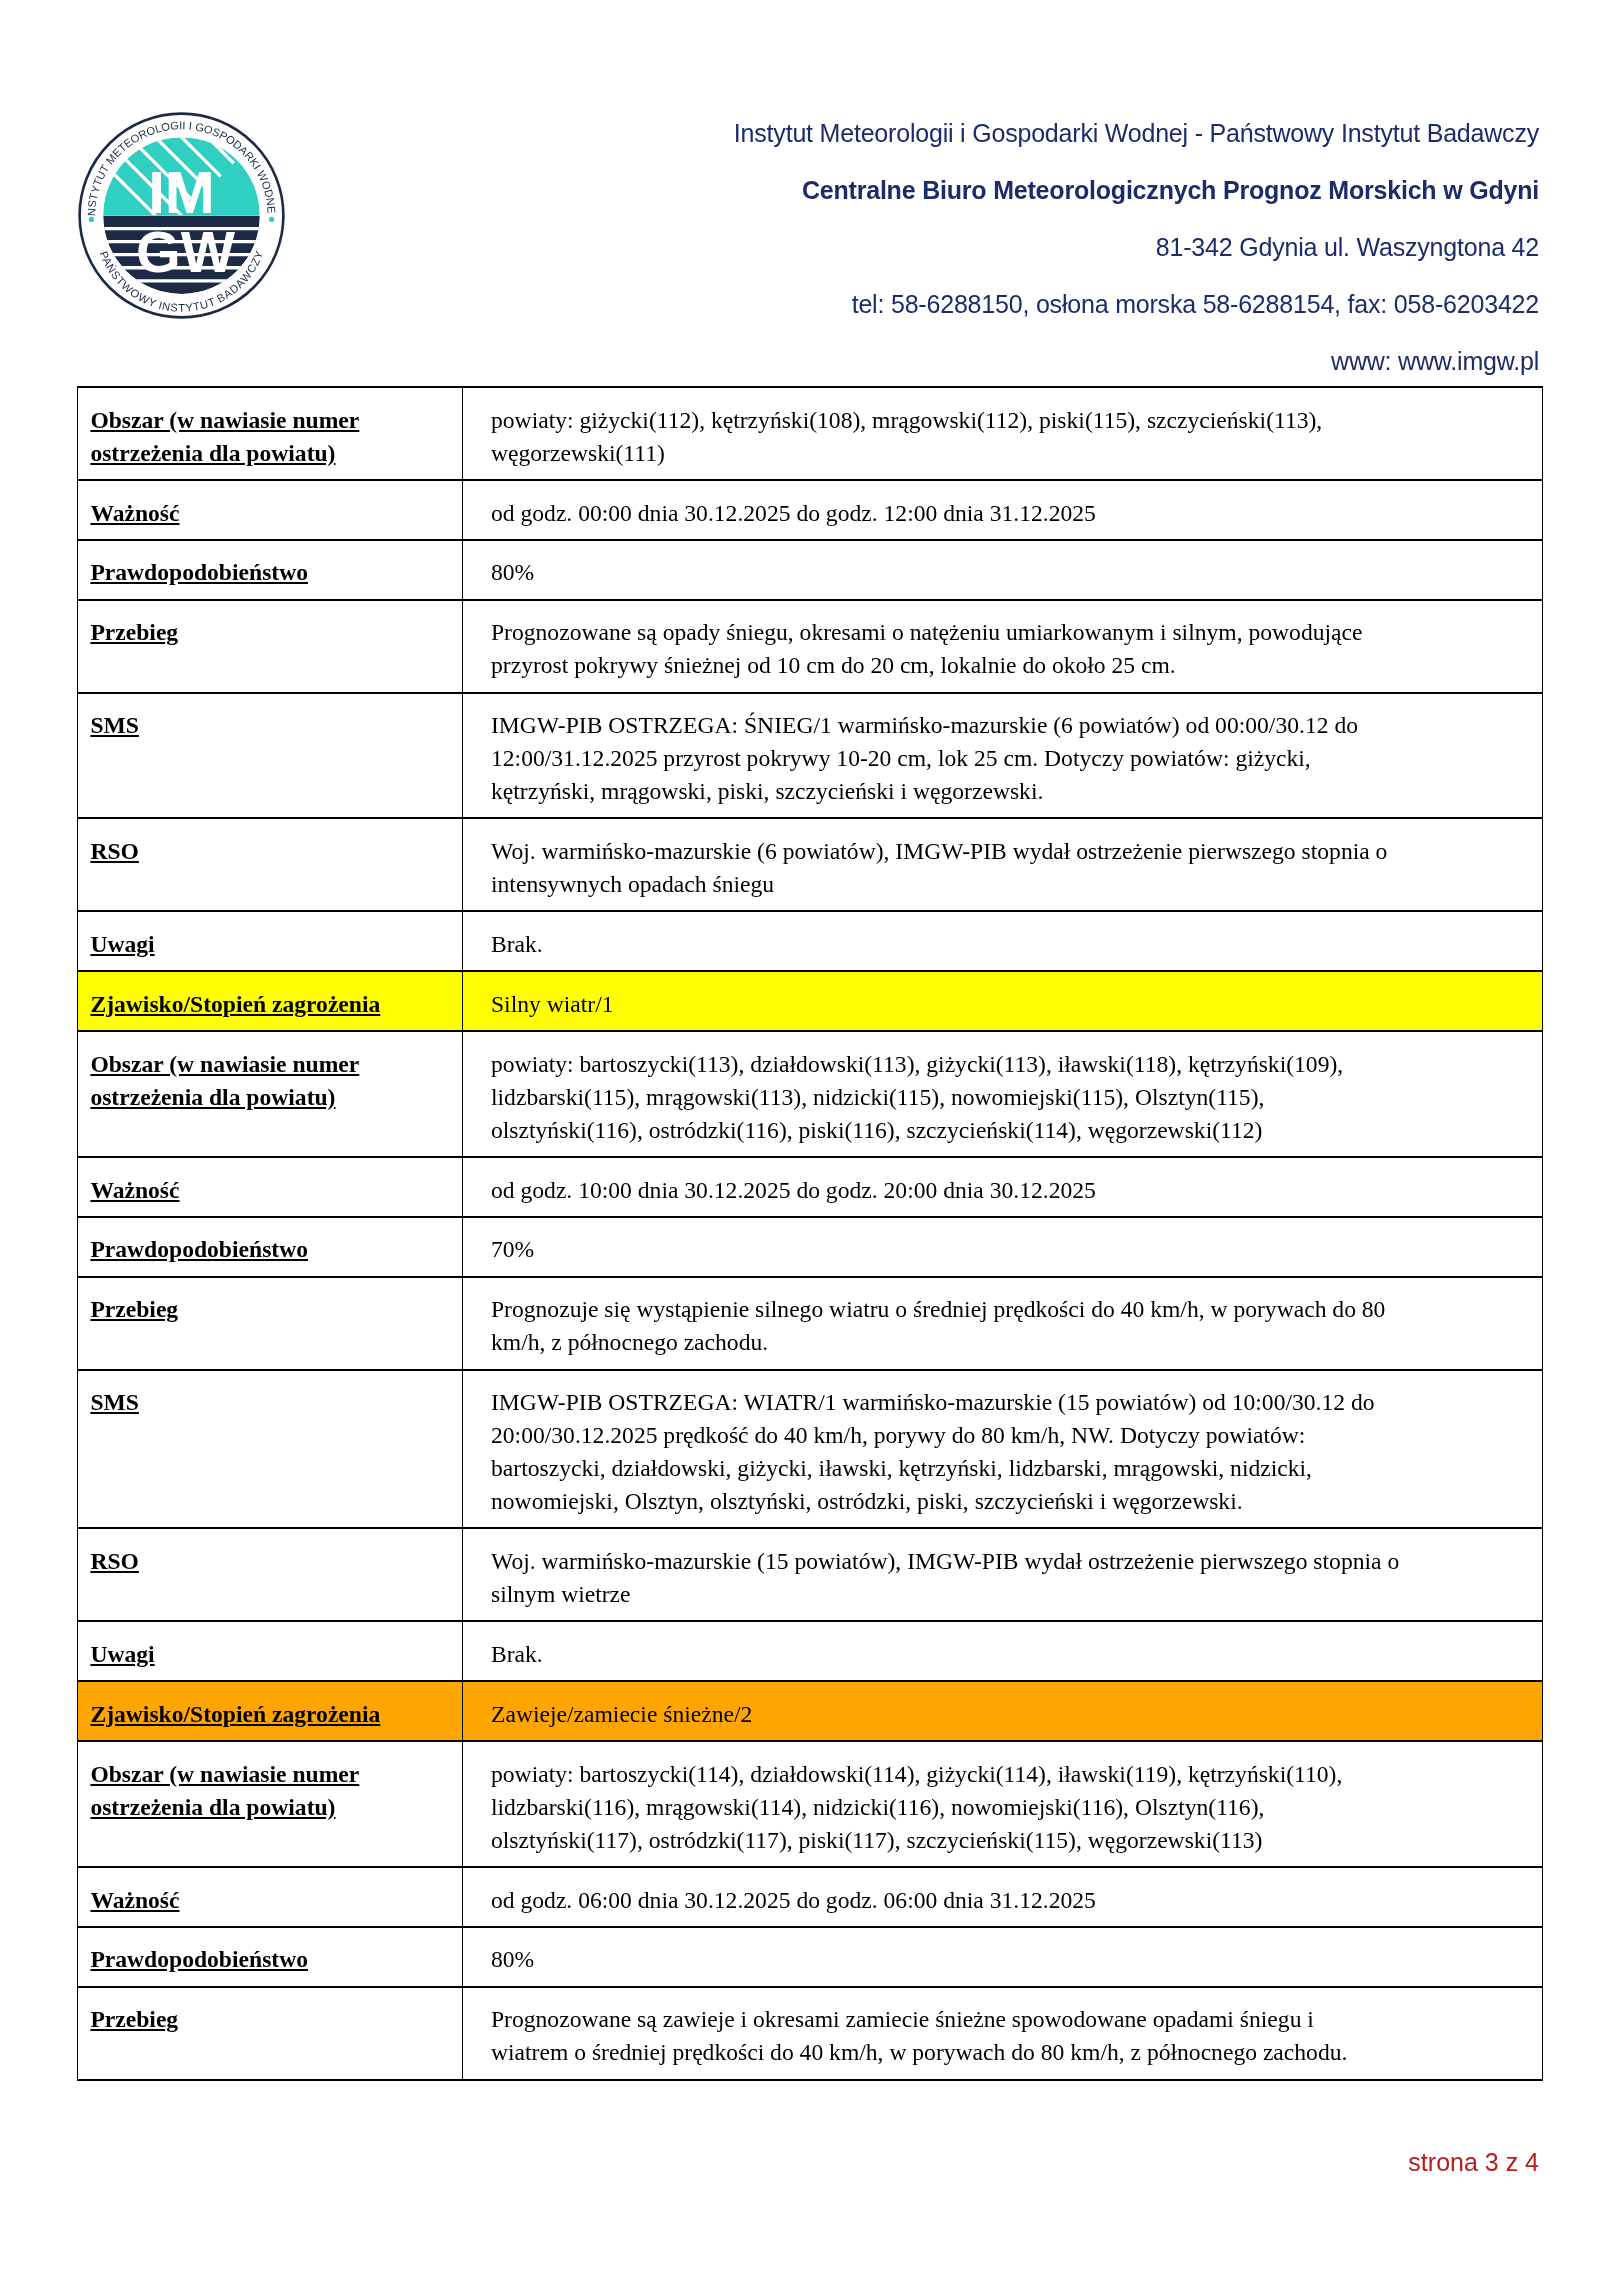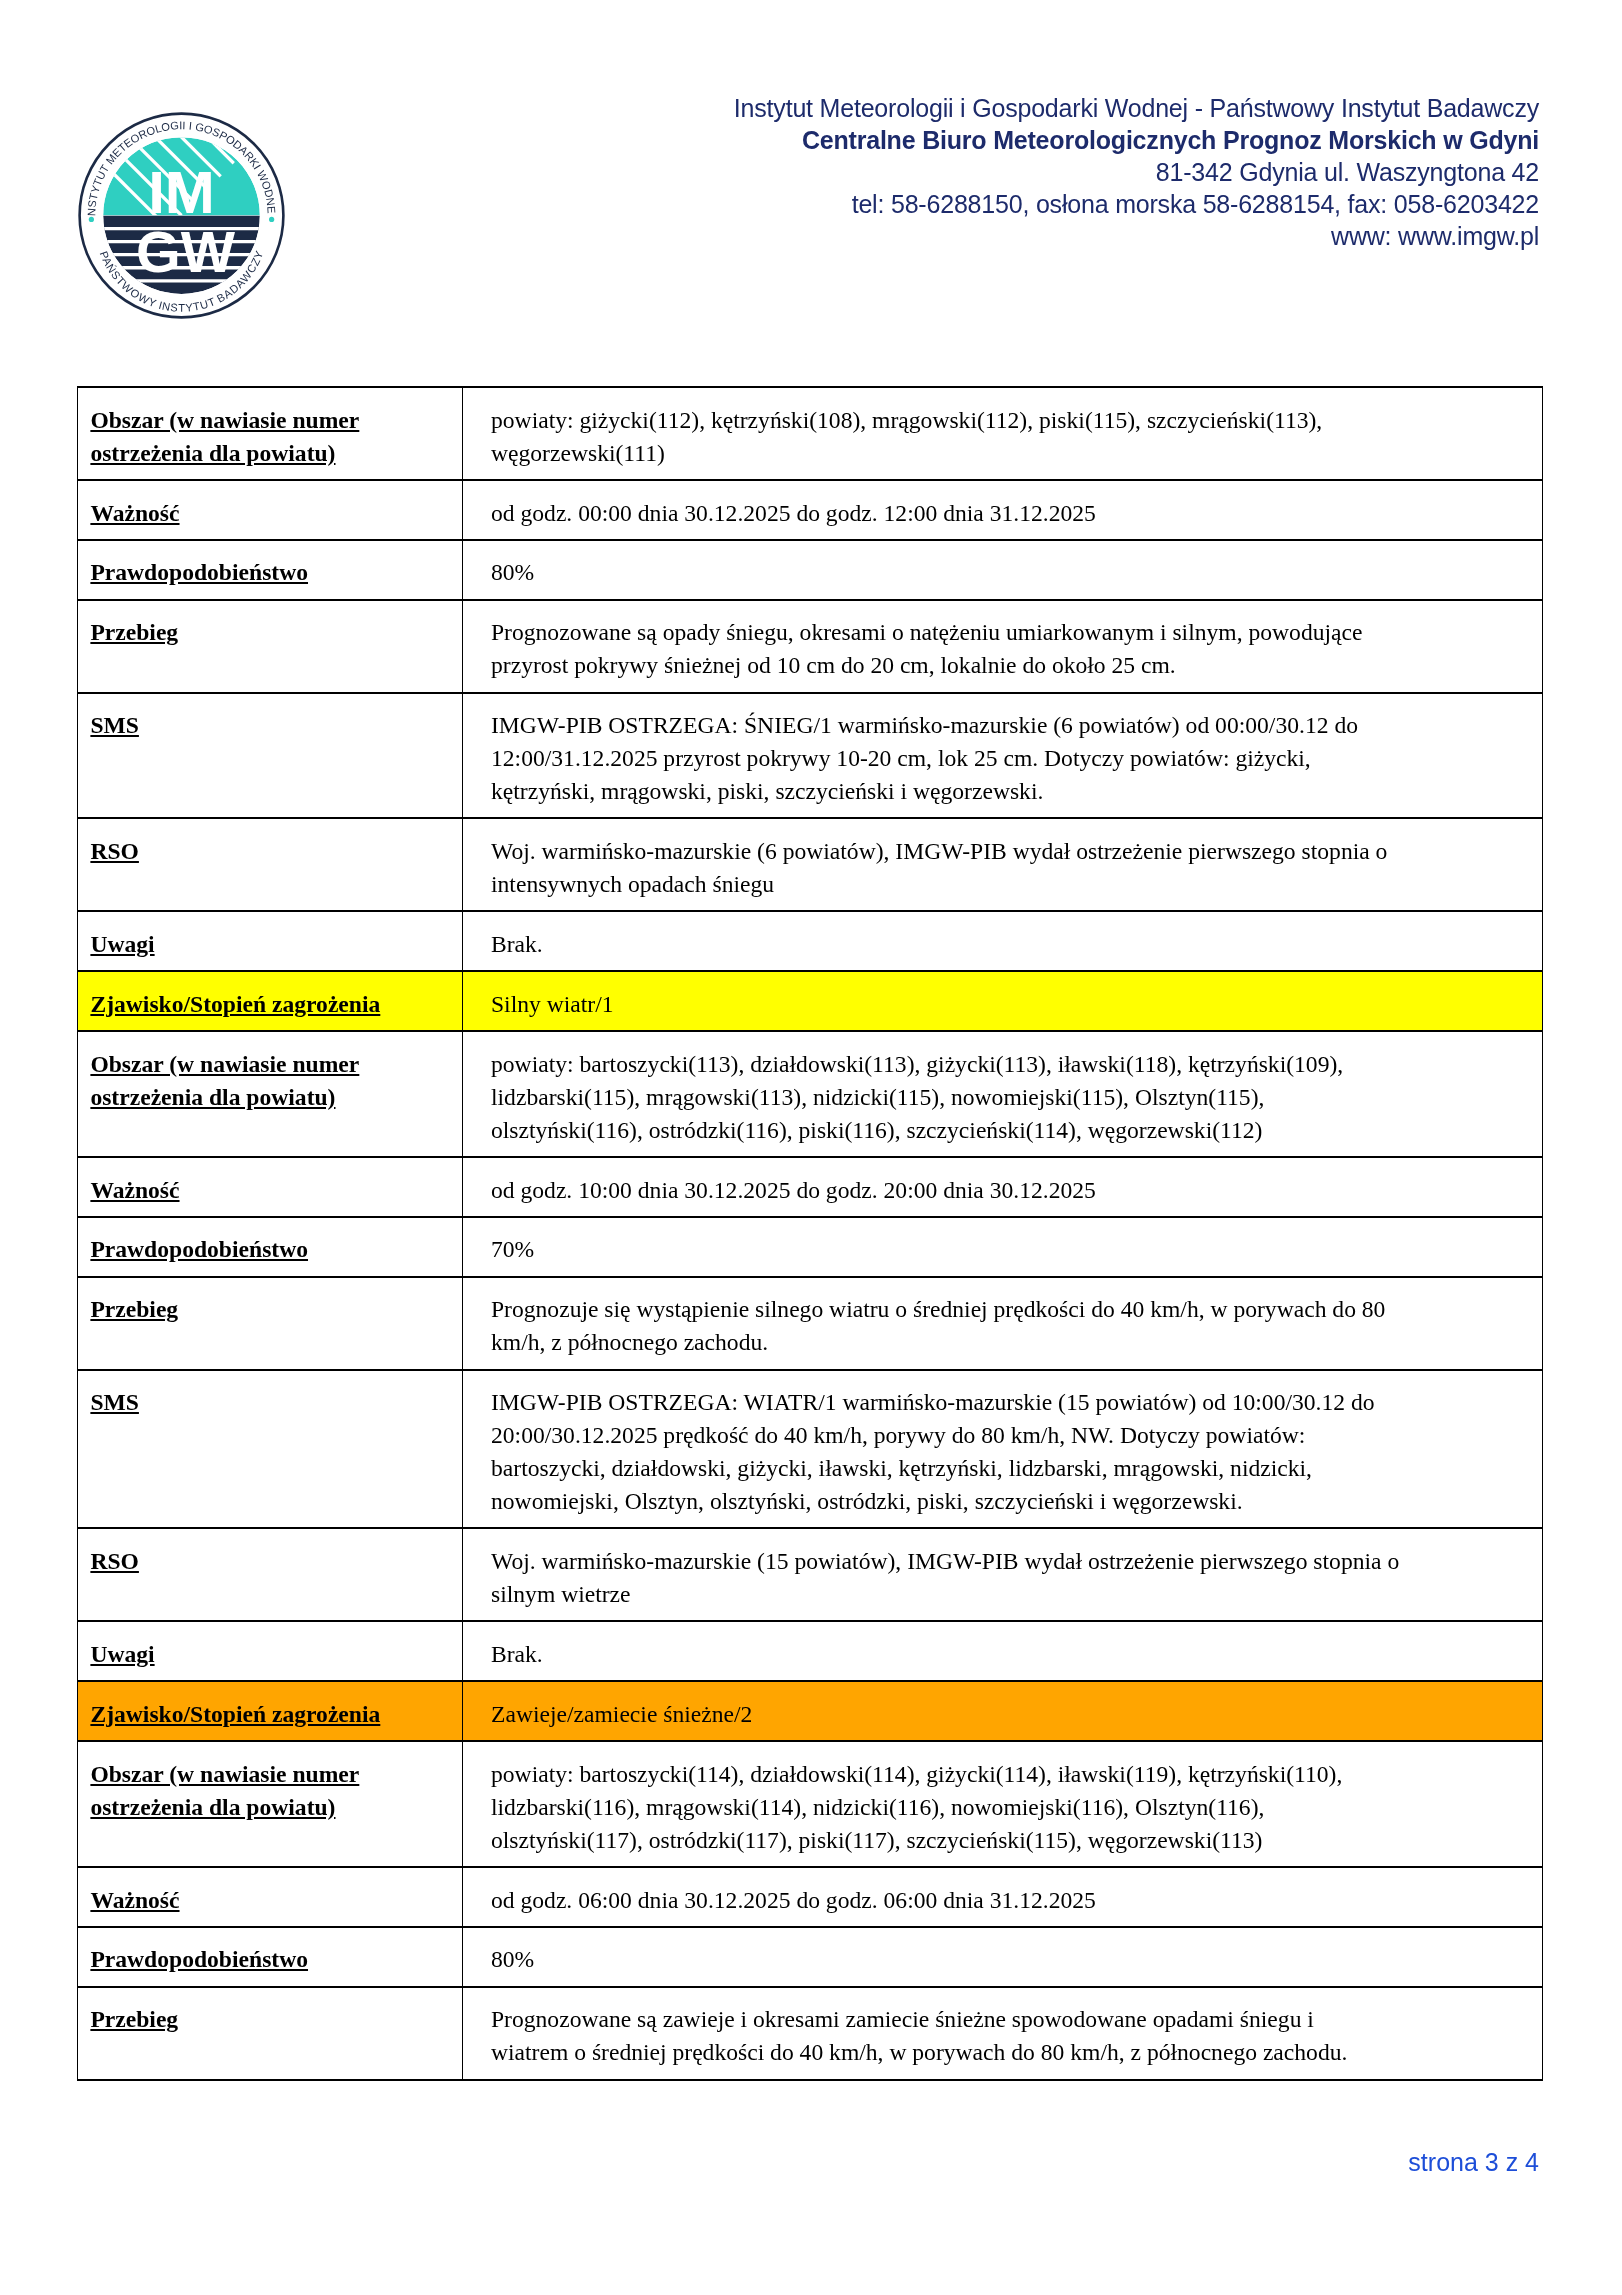--- a/index.html
+++ b/index.html
@@ -1,35 +1,35 @@
 <!DOCTYPE html>
 <html style="font-size:10.5px"><head>
 <meta charset="utf-8">
 <style>
   html, body { margin: 0; padding: 0; background: #ffffff; }
   body { width: 1622px; height: 2295px; position: relative; overflow: hidden; font-family: "Liberation Serif", serif; color: #000; }
 
   .logo { position: absolute; left: 77px; top: 111px; width: 209px; height: 209px; }
 
   .hdr { position: absolute; right: 83px; top: 92px; text-align: right; font-family: "Liberation Sans", sans-serif; color: #1d2b6b; }
-  .hdr div { white-space: nowrap; font-size: 25px; line-height: 32px; letter-spacing: -0.2px; }
+  .hdr div { white-space: nowrap; font-size: 25px; line-height: 32px; letter-spacing: -0.2px; margin-top: 25px; }
   .hdr .bold { font-weight: bold; }
 
   table.warn { position: absolute; left: 77px; top: 386px; width: 1465px; border-collapse: collapse; table-layout: fixed; }
   table.warn col.c1 { width: 385px; }
   table.warn col.c2 { width: 1080px; }
   table.warn td { border-left: 1.3px solid #000; border-right: 1.3px solid #000; border-top: 2px solid #000; border-bottom: 2px solid #000;
                   vertical-align: top; padding: 15.7px 11.8px 9.2px 11.8px; font-size: 23.6px; line-height: 33px; }
   table.warn td.lbl { font-weight: bold; padding-left: 12.4px; text-decoration: underline; }
   table.warn td.val { padding-left: 28px; }
   tr.yellow td { background: #ffff00; }
   tr.orange td { background: #ffa500; }
   .line { display: block; white-space: nowrap; }
 
-  .footer { position: absolute; right: 83px; top: 2148px; font-family: "Liberation Sans", sans-serif; font-size: 25px; color: #1d4ed8; }
+  .footer { position: absolute; right: 83px; top: 2148px; font-family: "Liberation Sans", sans-serif; font-size: 25px; color: #b91c1c; }
 </style>
 </head>
 <body>
 
 <svg class="logo" viewBox="0 0 320 320">
   <defs>
     <clipPath id="topHalf">
         <path d="M40,160 A120,120 0 0 1 280,160 Z"></path>
       </clipPath>
     <clipPath id="botHalf">

